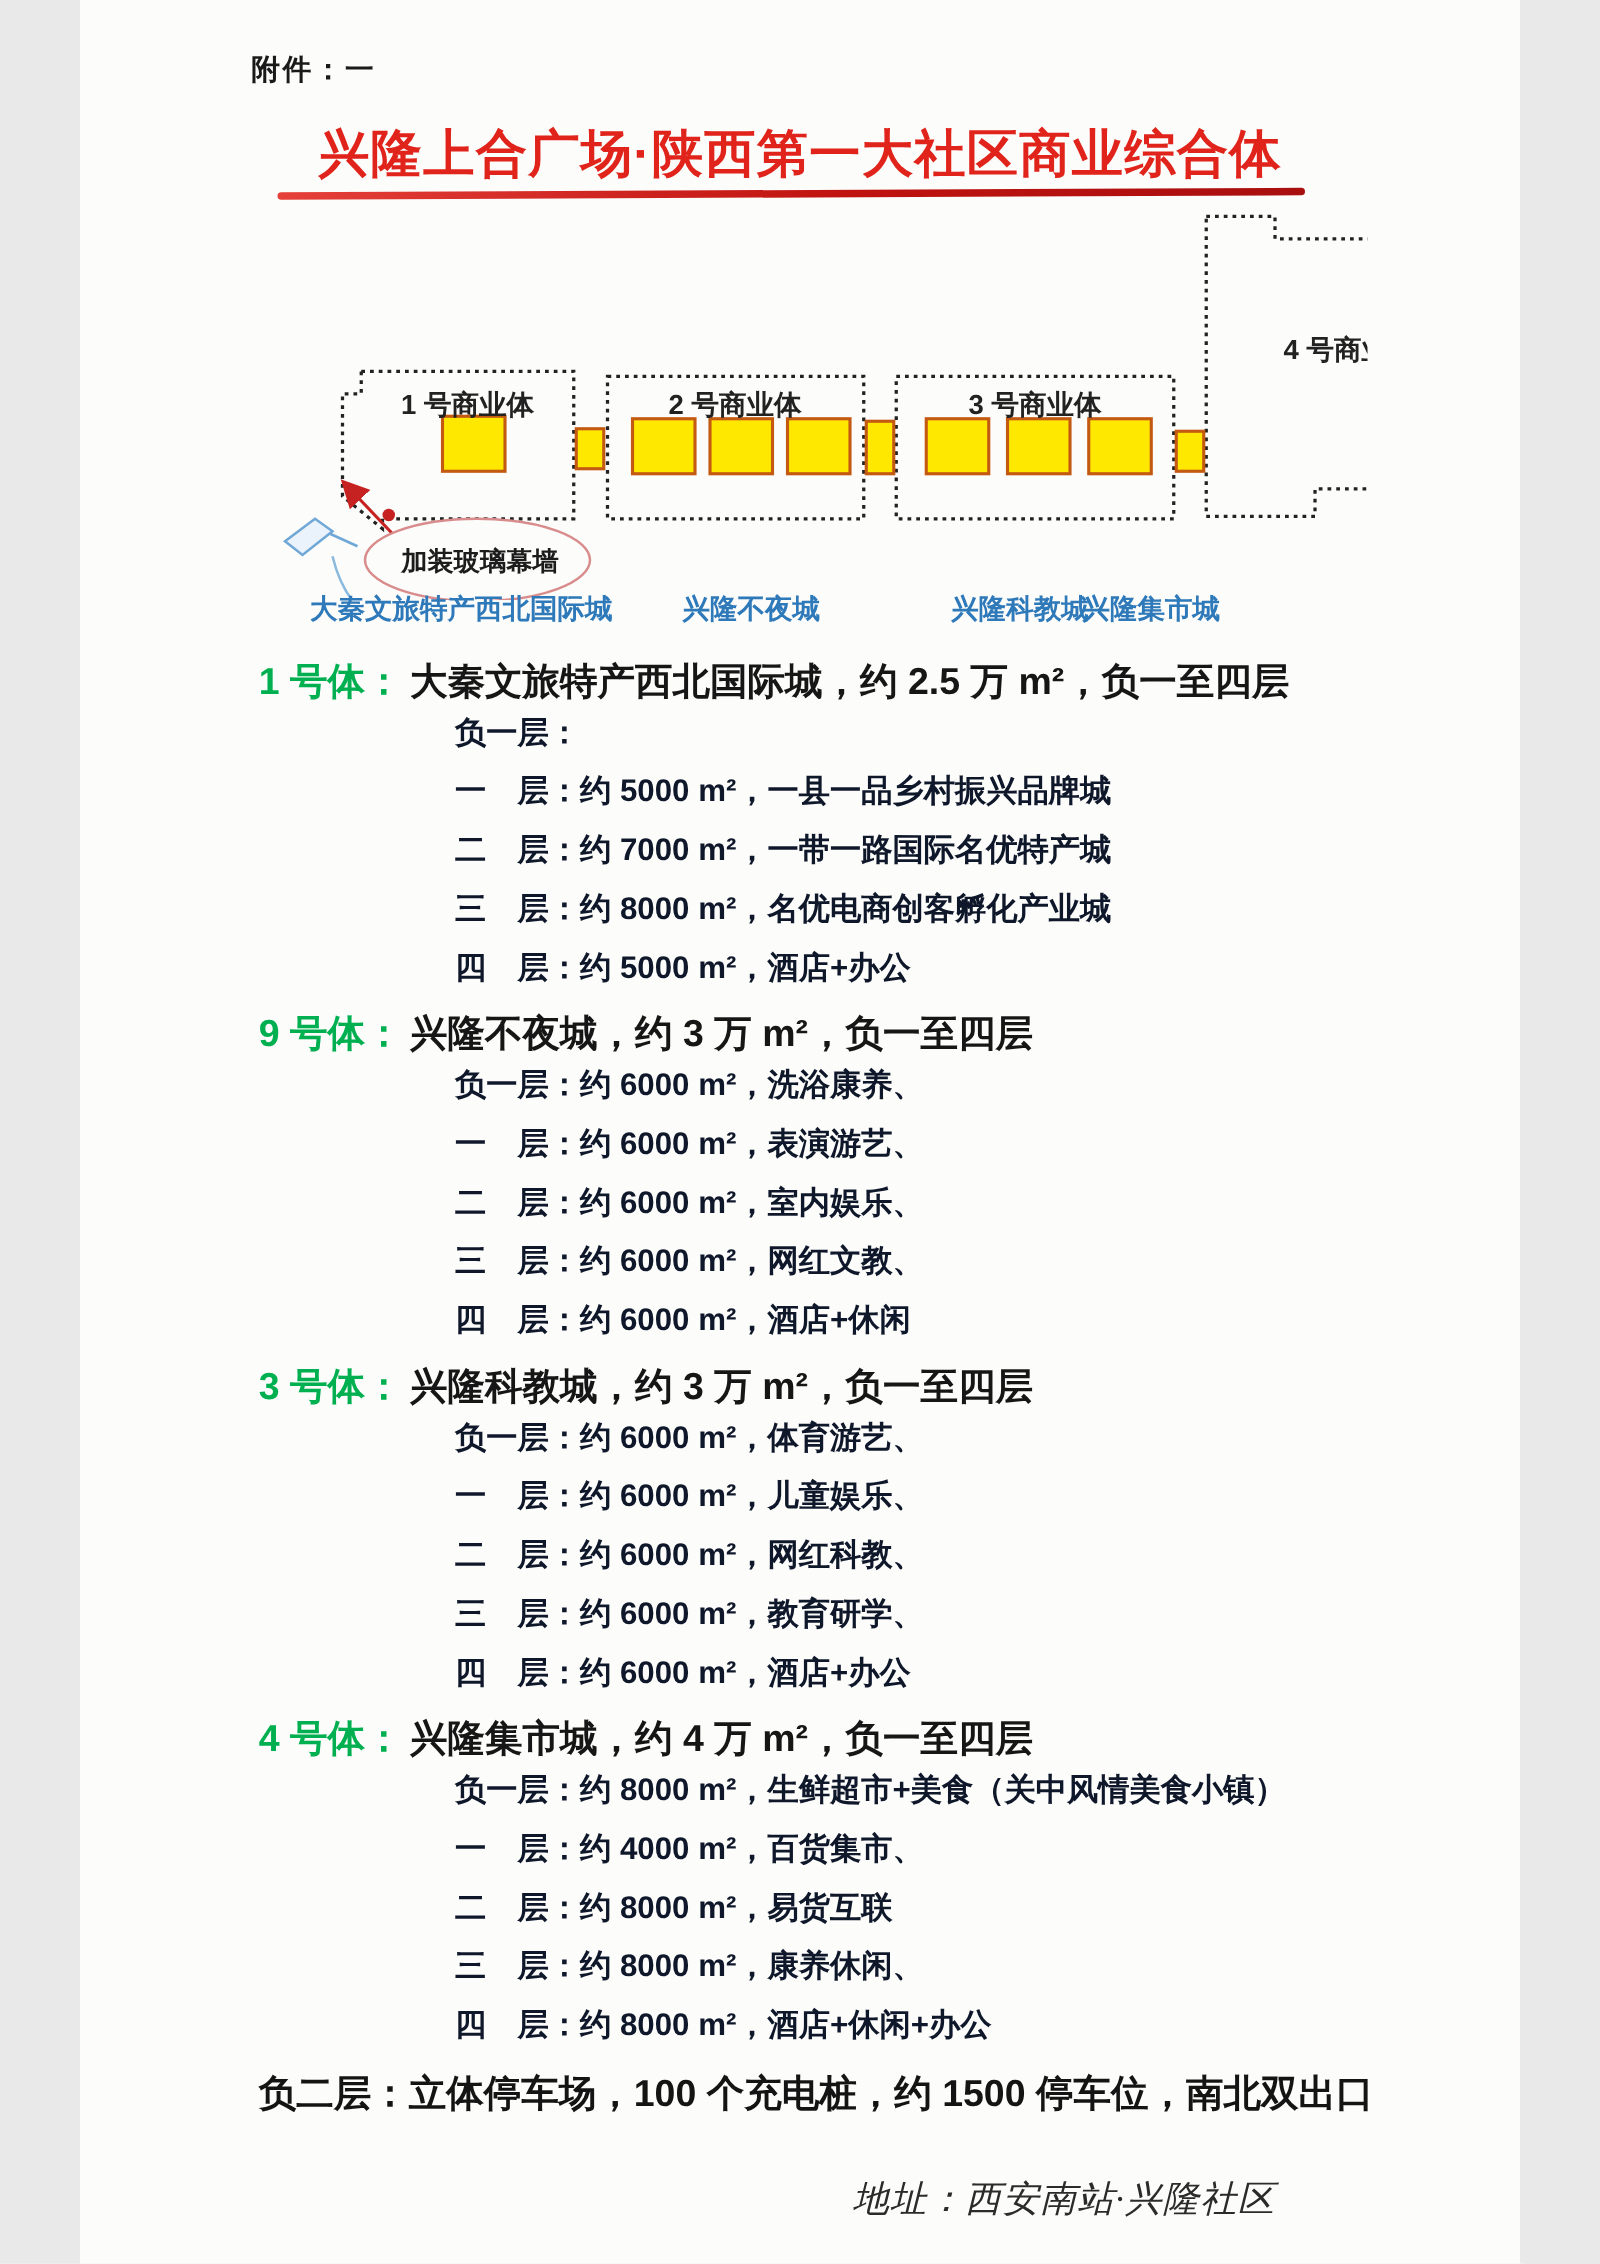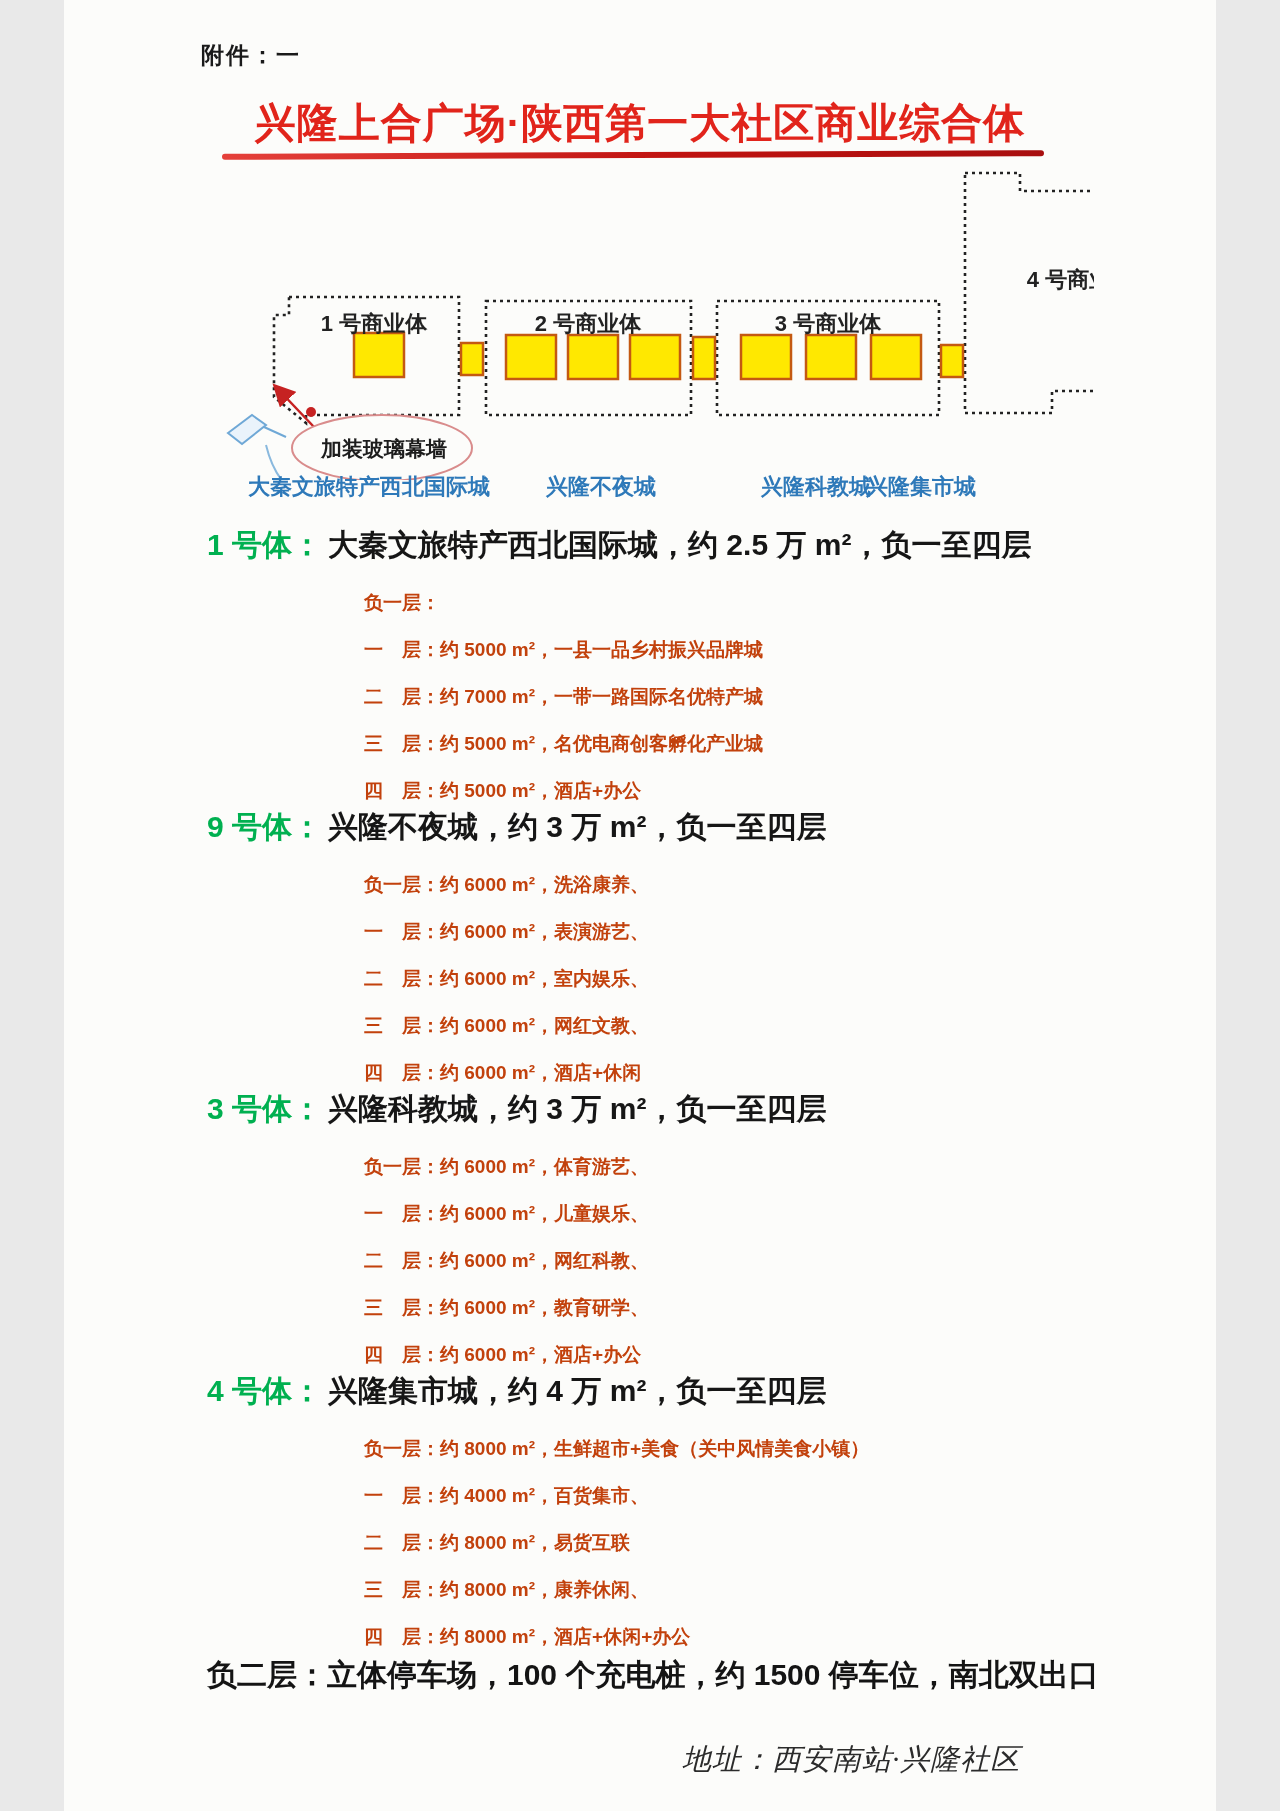--- a/index.html
+++ b/index.html
@@ -34,23 +34,23 @@
     position:absolute;transform:translateX(-50%);
     font-size:22px;font-weight:700;color:#2e79b9;white-space:nowrap;
   }
   .content{position:absolute;left:143px;top:522px;width:1060px;}
   .sec-line{
     height:47px;display:flex;align-items:center;white-space:nowrap;
     font-size:30px;font-weight:700;color:#161616;
   }
   .sec-prefix{color:#00b050;margin-right:6px;}
   .floor-line{
-    height:47px;display:flex;align-items:flex-end;white-space:nowrap;
+    height:47px;display:flex;align-items:flex-start;white-space:nowrap;
     padding-left:157px;
-    font-size:19px;font-weight:700;color:#c2410c;
+    font-size:25px;font-weight:700;color:#0f172a;
   }
   .floor-label{display:inline-block;}
   .parking-line{
     height:50px;display:flex;align-items:center;white-space:nowrap;
     font-size:30px;font-weight:700;color:#141414;
   }
   .footer-address{
     position:absolute;left:618px;top:1740px;
     font-family:"Liberation Serif","DejaVu Serif",serif;
     font-style:italic;font-size:29px;color:#2b2b2b;letter-spacing:1px;
@@ -142,21 +142,21 @@
     <span>约 5000 m²，一县一品乡村振兴品牌城</span>
   </div>
 
   <div class="floor-line">
     <span class="floor-label">二　层：</span>
     <span>约 7000 m²，一带一路国际名优特产城</span>
   </div>
 
   <div class="floor-line">
     <span class="floor-label">三　层：</span>
-    <span>约 5000 m²，名优电商创客孵化产业城</span>
+    <span>约 8000 m²，名优电商创客孵化产业城</span>
   </div>
 
   <div class="floor-line">
     <span class="floor-label">四　层：</span>
     <span>约 5000 m²，酒店+办公</span>
   </div>
 </div>
   </div>
 
   <div>

